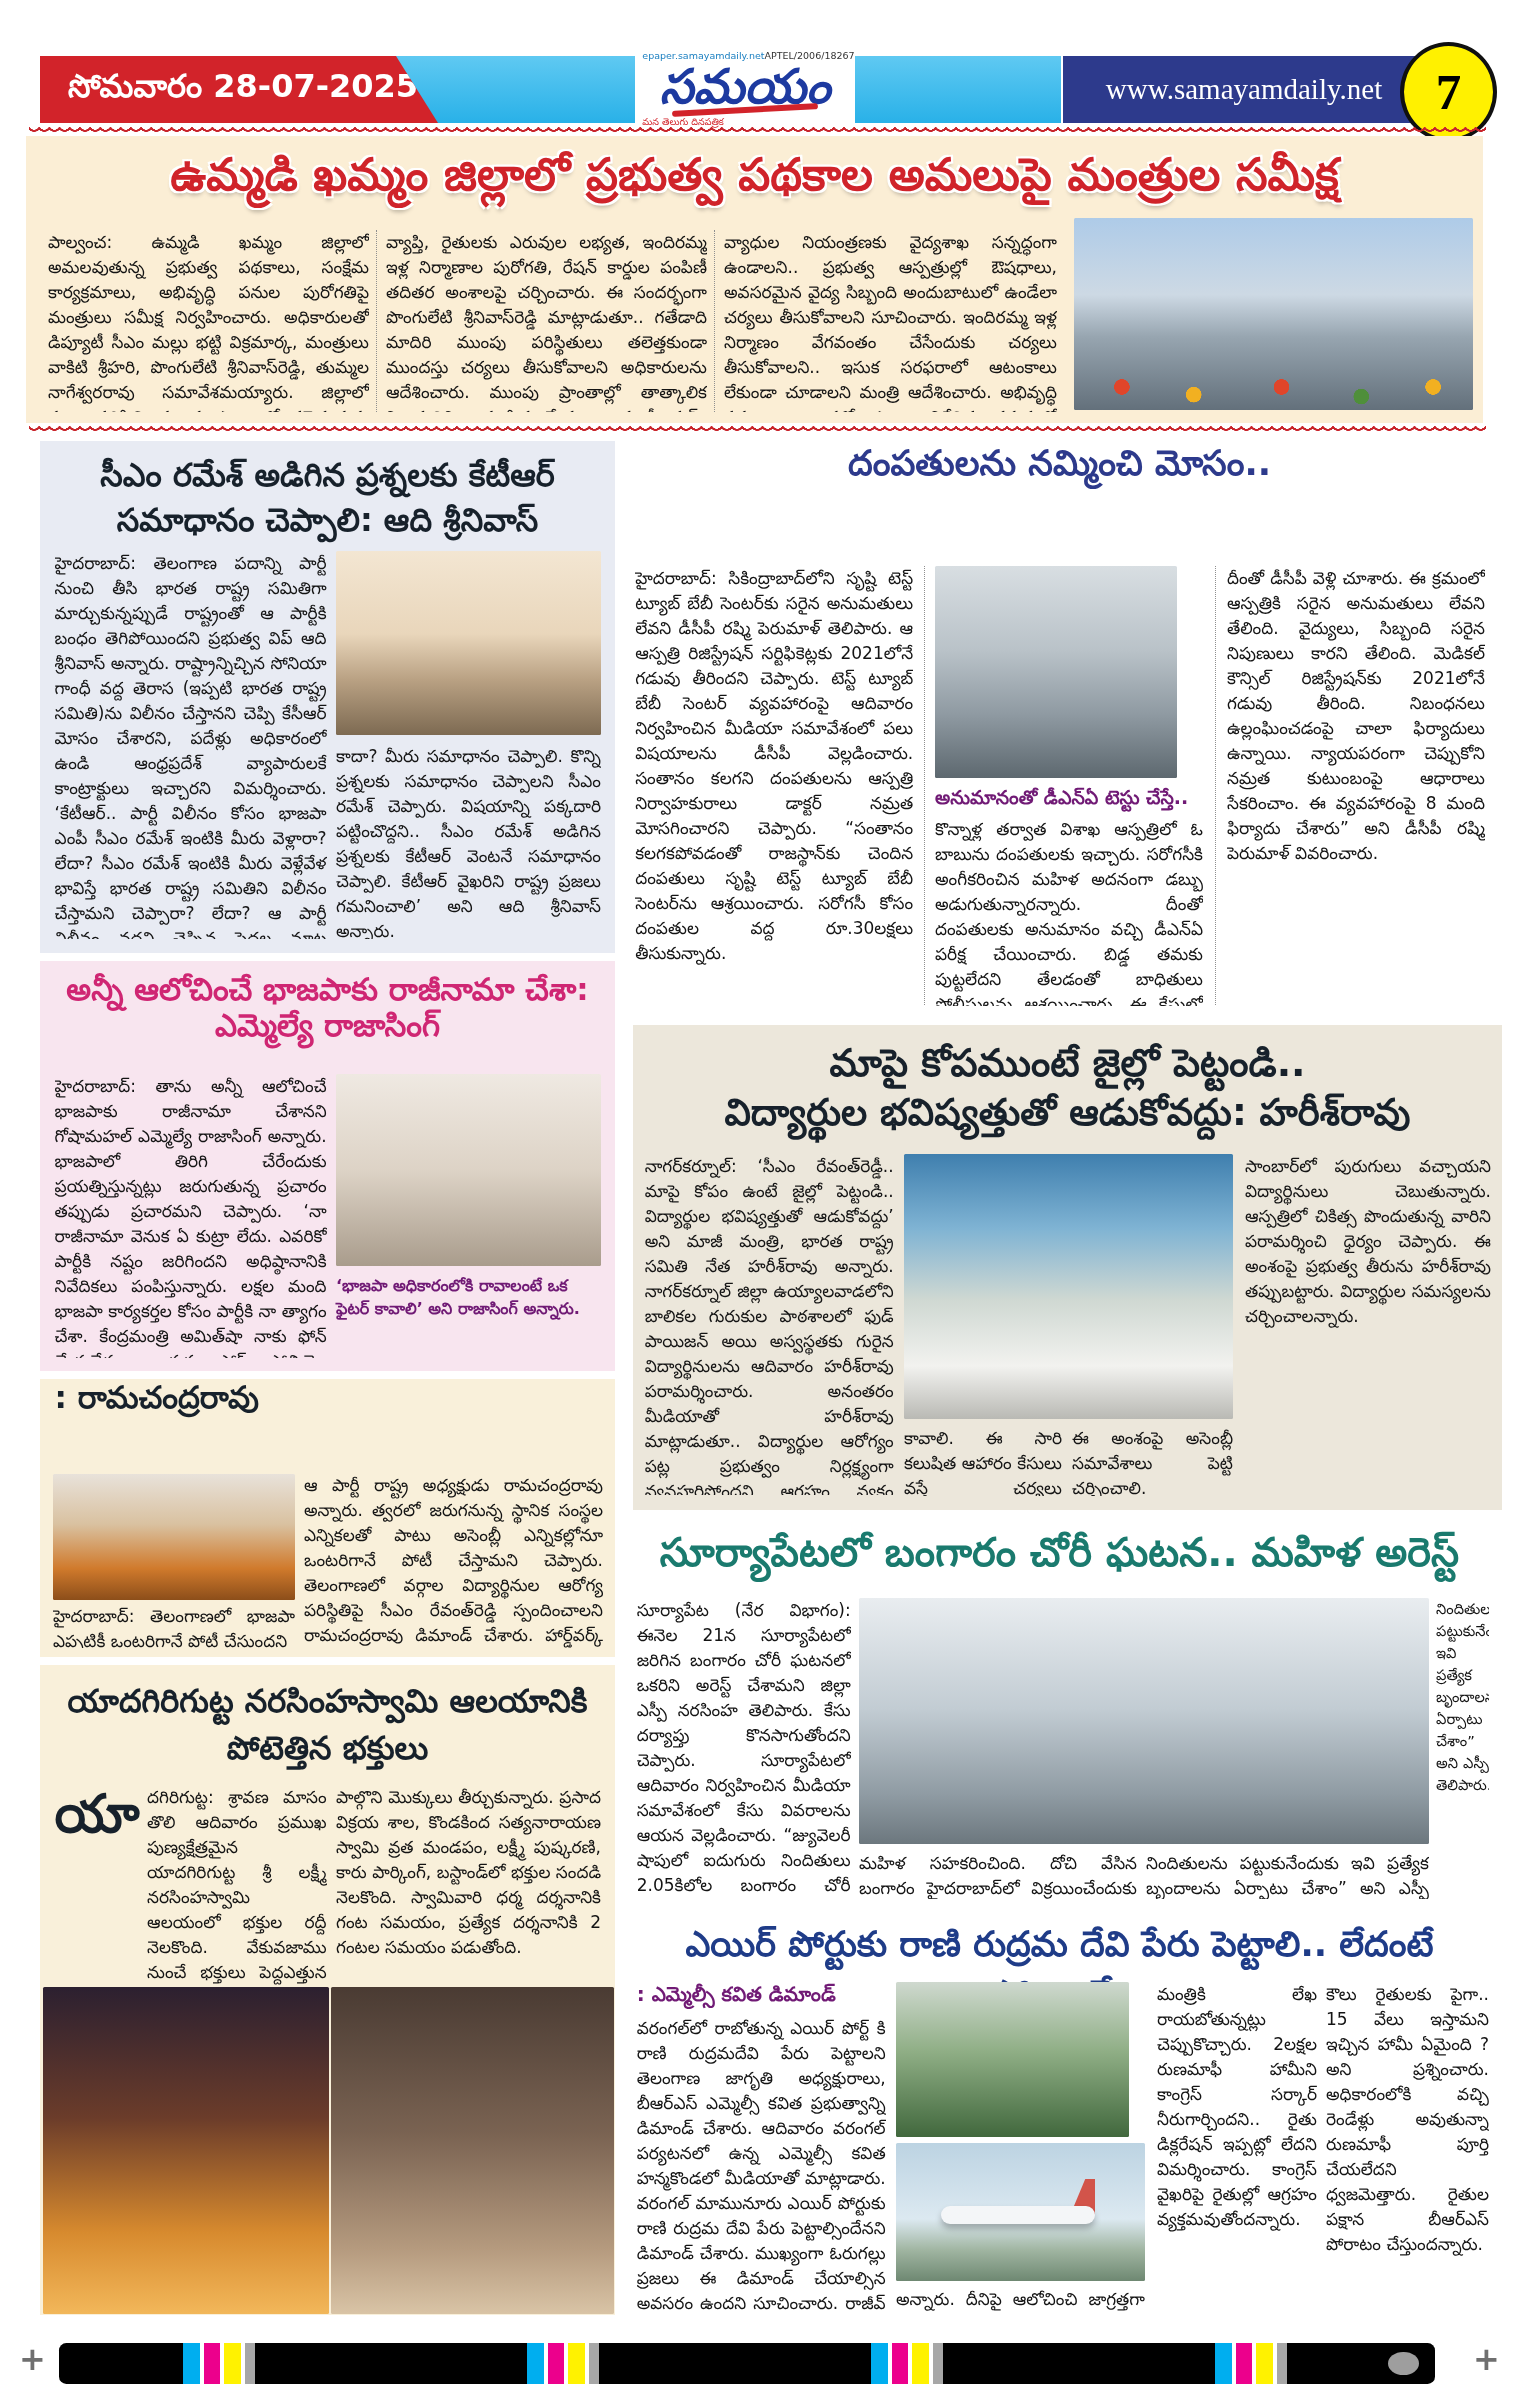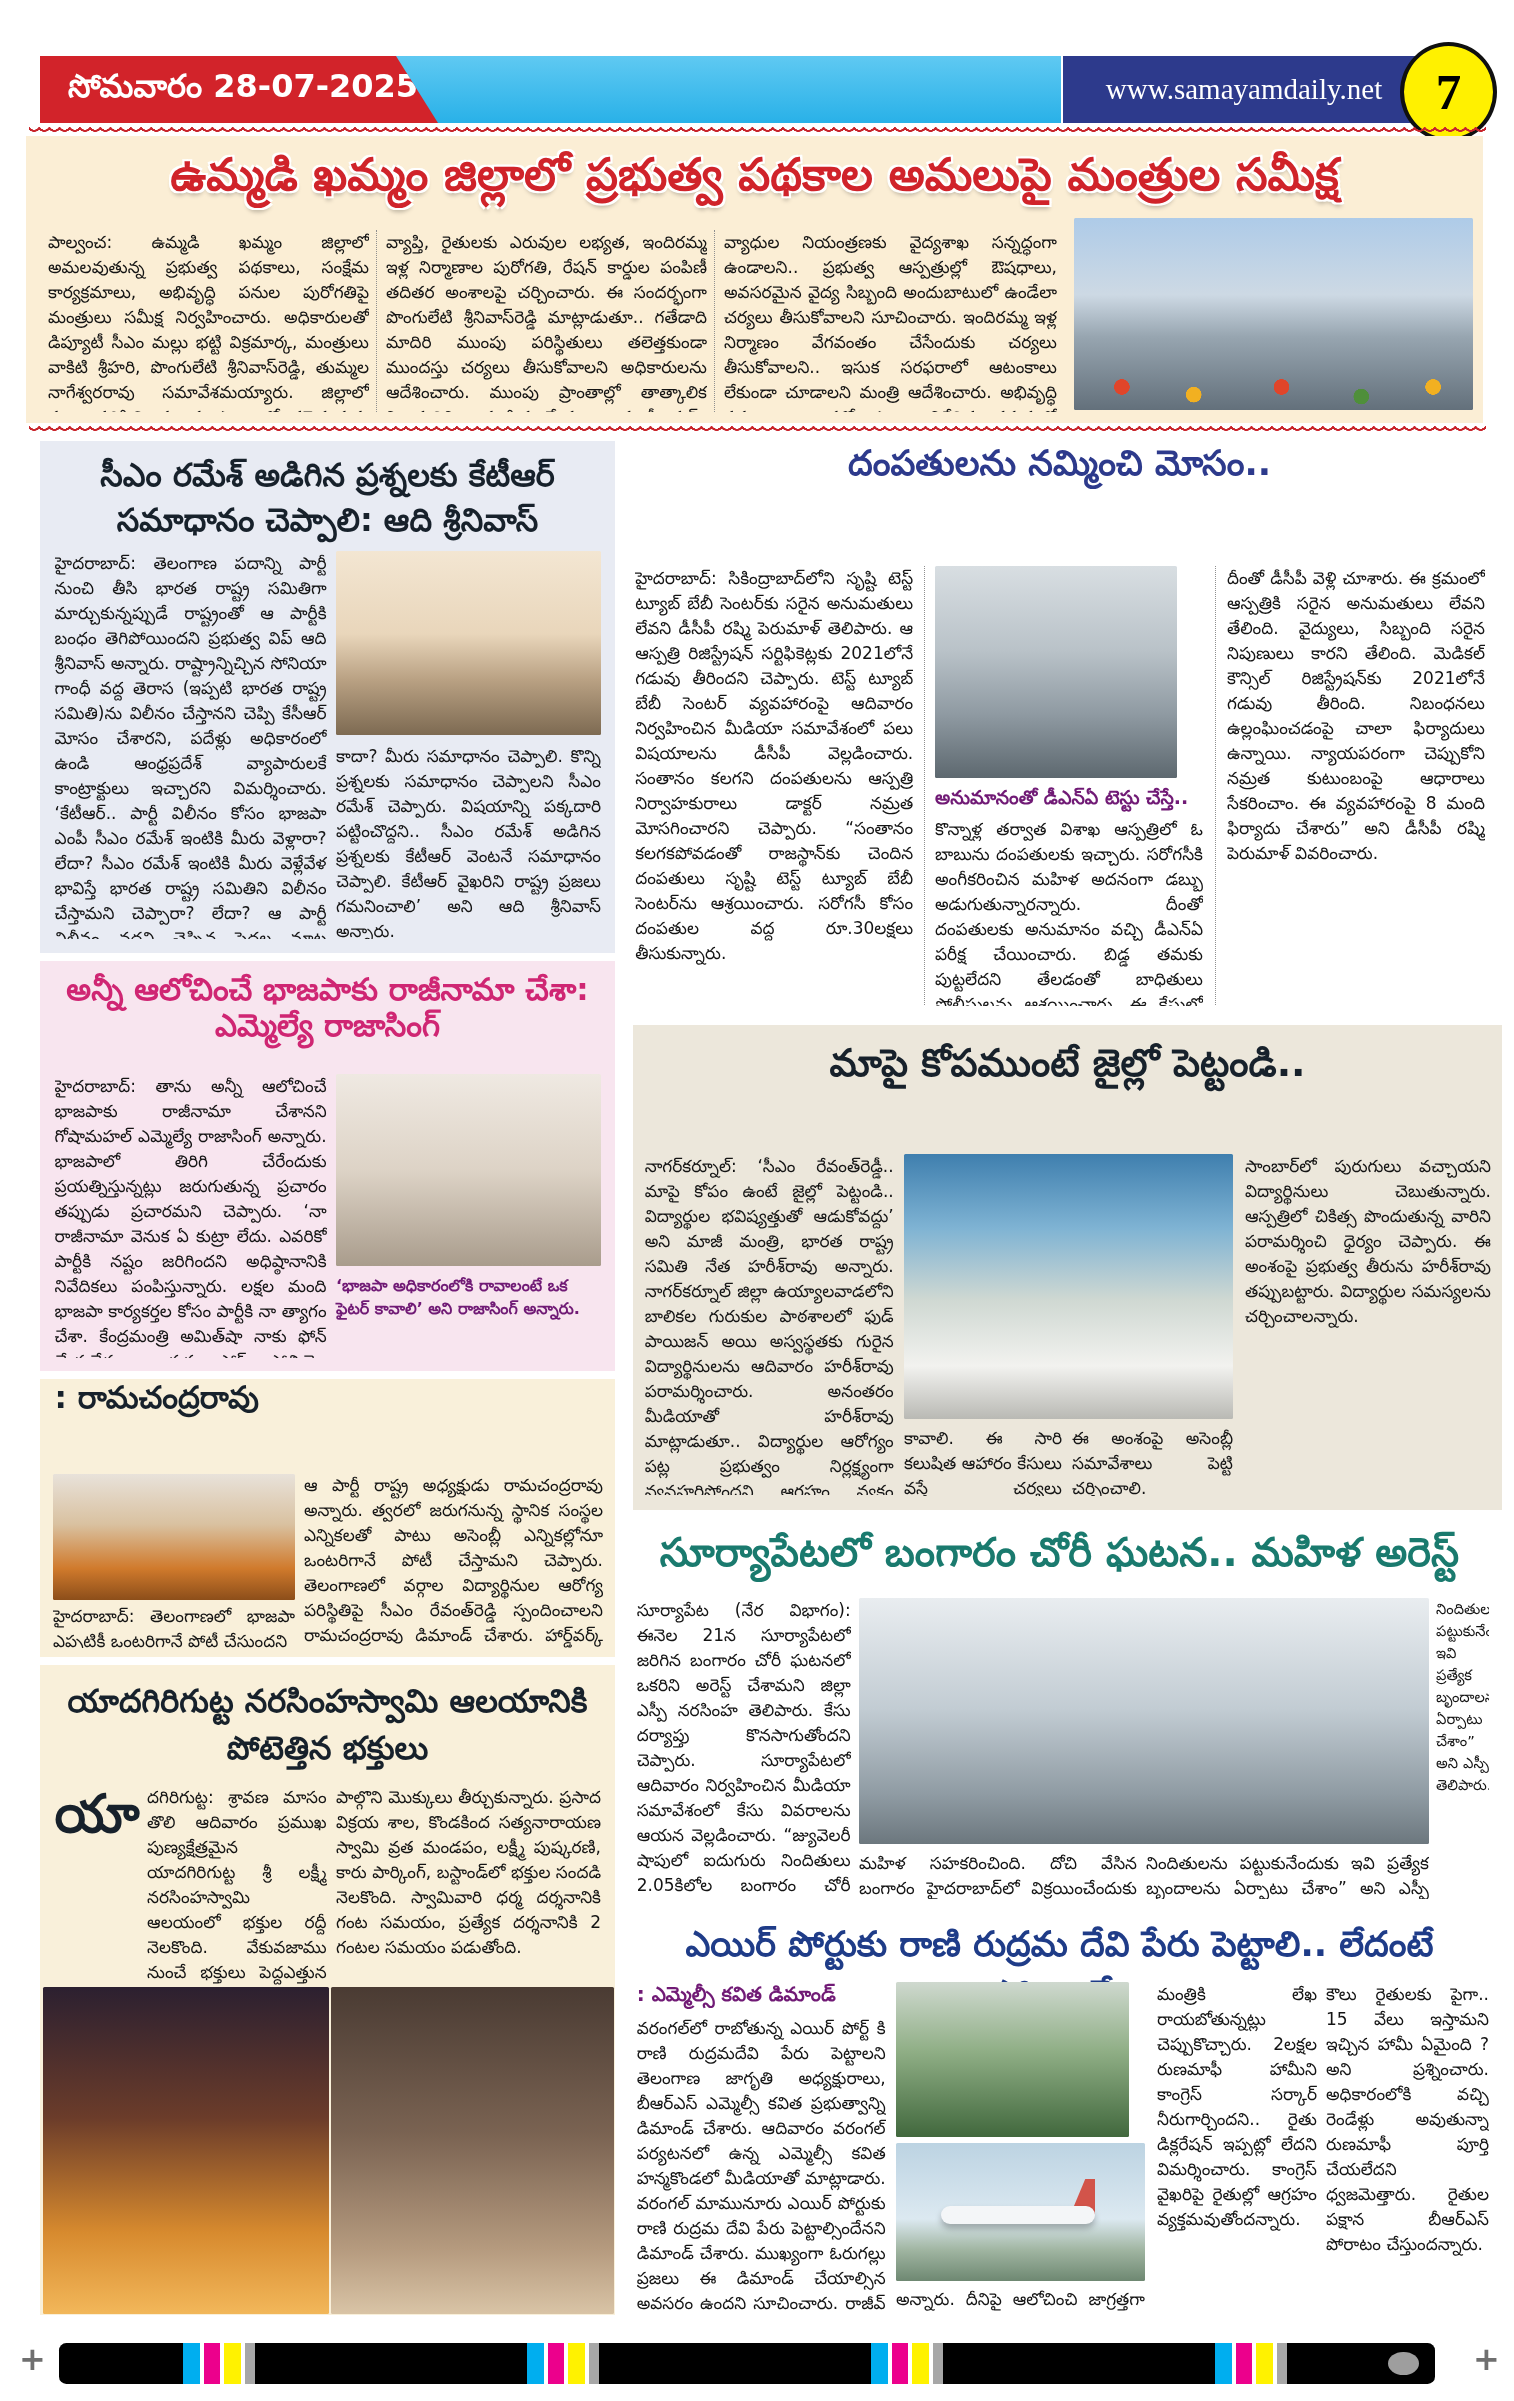--- a/index.html
+++ b/index.html
@@ -57,20 +57,29 @@
 </style>
 </head>
 <body>
 
 <div class="page">
 
   <div class="abs hdr-cyan" style="left:395px;top:56px;width:666px;height:67px;"></div>
   <div class="abs hdr-red" style="left:40px;top:56px;width:370px;height:67px;">
     <span>సోమవారం 28-07-2025</span>
   </div>
+  <div class="abs" style="left:635px;top:48px;width:220px;height:82px;background:#fff;padding:1.5px 7.3px;box-sizing:border-box;">
+    <div style="display:flex;justify-content:space-between;font-size:9.5px;">
+      <span style="color:#1a7fc1;">epaper.samayamdaily.net</span>
+      <span style="color:#333;">APTEL/2006/18267</span>
+    </div>
+    <div class="logo-main">సమయం</div>
+    <div class="logo-swoosh" style="width:146px;margin:-4.4px auto 0 auto;"></div>
+    <div style="font-size:9.5px;color:#d2232a;margin-top:2.9px;">మన తెలుగు దినపత్రిక</div>
+  </div>
   <div class="abs hdr-navy" style="left:1063px;top:56px;width:362px;height:67px;">
     <span>www.samayamdaily.net</span>
   </div>
   <div class="abs pgnum" style="left:1400px;top:42px;width:89px;height:92px;">
     <span>7</span>
   </div>
 
   <div class="abs wavy" style="left:29px;top:126px;width:1457px;"></div>
 
   <div class="abs" style="left:26px;top:136px;width:1457px;height:287px;background:#fbeed5;">
@@ -122,20 +131,21 @@
     <div class="abs dotv" style="left:299px;top:133px;height:439px;"></div>
     <div class="abs photo ph-police" style="left:310px;top:133px;width:242px;height:212px;"></div>
     <div class="abs cap" style="left:310px;top:353px;width:268px;font-size:19px;">అనుమానంతో డీఎన్ఏ టెస్టు చేస్తే..</div>
     <div class="abs body" style="left:310px;top:384px;width:268px;height:189px;">కొన్నాళ్ల తర్వాత విశాఖ ఆస్పత్రిలో ఓ బాబును దంపతులకు ఇచ్చారు. సరోగసీకి అంగీకరించిన మహిళ అదనంగా డబ్బు అడుగుతున్నారన్నారు. దీంతో దంపతులకు అనుమానం వచ్చి డీఎన్ఏ పరీక్ష చేయించారు. బిడ్డ తమకు పుట్టలేదని తేలడంతో బాధితులు పోలీసులను ఆశ్రయించారు. ఈ కేసులో నమ్రత 90రోజుల్లో వెలిబుచ్చిన వివరాలను పోలీసులు పరిశీలించగా ఆ తర్వాత దంపతులకు అనుమానం వచ్చింది.</div>
     <div class="abs dotv" style="left:590px;top:133px;height:439px;"></div>
     <div class="abs body" style="left:602px;top:133px;width:258px;height:439px;">దీంతో డీసీపీ వెళ్లి చూశారు. ఈ క్రమంలో ఆస్పత్రికి సరైన అనుమతులు లేవని తేలింది. వైద్యులు, సిబ్బంది సరైన నిపుణులు కారని తేలింది. మెడికల్ కౌన్సిల్ రిజిస్ట్రేషన్‌కు 2021లోనే గడువు తీరింది. నిబంధనలు ఉల్లంఘించడంపై చాలా ఫిర్యాదులు ఉన్నాయి. న్యాయపరంగా చెప్పుకోని నమ్రత కుటుంబంపై ఆధారాలు సేకరించాం. ఈ వ్యవహారంపై 8 మంది ఫిర్యాదు చేశారు” అని డీసీపీ రష్మి పెరుమాళ్ వివరించారు.</div>
   </div>
 
   <div class="abs" style="left:625px;top:1025px;width:869px;height:485px;background:#ece7db;margin-left:8px;">
     <div class="hl" style="font-size:38px;line-height:51px;color:#17212b;margin:13px 22px 0 22px;">మాపై కోపముంటే జైల్లో పెట్టండి..</div>
+    <div class="hl" style="font-size:37px;line-height:47px;color:#17212b;margin:0 14.6px;">విద్యార్థుల భవిష్యత్తుతో ఆడుకోవద్దు: హరీశ్‌రావు</div>
     <div class="abs body" style="left:11.7px;top:129px;width:249px;height:341px;">నాగర్‌కర్నూల్: ‘సీఎం రేవంత్‌రెడ్డీ.. మాపై కోపం ఉంటే జైల్లో పెట్టండి.. విద్యార్థుల భవిష్యత్తుతో ఆడుకోవద్దు’ అని మాజీ మంత్రి, భారత రాష్ట్ర సమితి నేత హరీశ్‌రావు అన్నారు. నాగర్‌కర్నూల్ జిల్లా ఉయ్యాలవాడలోని బాలికల గురుకుల పాఠశాలలో ఫుడ్ పాయిజన్ అయి అస్వస్థతకు గురైన విద్యార్థినులను ఆదివారం హరీశ్‌రావు పరామర్శించారు. అనంతరం మీడియాతో హరీశ్‌రావు మాట్లాడుతూ.. విద్యార్థుల ఆరోగ్యం పట్ల ప్రభుత్వం నిర్లక్ష్యంగా వ్యవహరిస్తోందని ఆగ్రహం వ్యక్తం చేశారు. ‘గురుకులాల్లో సమస్యలు పరిష్కరించట్లేదు’ అన్నారు.</div>
     <div class="abs photo ph-harish" style="left:271px;top:129px;width:329px;height:265px;"></div>
     <div class="abs body" style="left:271px;top:401px;width:158px;height:70px;">కావాలి. ఈ సారి కలుషిత ఆహారం కేసులు వస్తే చర్యలు తీసుకుంటానని సీఎం అన్నారు. సీఎం మాటలు అధికారులు వినట్లేదా? దిల్లీకి వెళ్లడానికి ఆయనకు సమయం ఉంటుంది. విద్యార్థుల సమస్యలపై చర్చించడానికి లేదా?</div>
     <div class="abs body" style="left:439px;top:401px;width:161px;height:70px;">ఈ అంశంపై అసెంబ్లీ సమావేశాలు పెట్టి చర్చించాలి. మానవహక్కుల కమిషన్, హైకోర్టు ఈ ఘటనల్ని సుమోటోగా తీసుకోవాలి. కాంగ్రెస్ హయాంలో ప్రభుత్వ పాఠశాలల్లో చేరే విద్యార్థుల సంఖ్య తగ్గుతోంది” అని హరీశ్‌రావు అన్నారు.</div>
     <div class="abs body" style="left:612px;top:129px;width:246px;height:341px;">సాంబార్‌లో పురుగులు వచ్చాయని విద్యార్థినులు చెబుతున్నారు. ఆస్పత్రిలో చికిత్స పొందుతున్న వారిని పరామర్శించి ధైర్యం చెప్పారు. ఈ అంశంపై ప్రభుత్వ తీరును హరీశ్‌రావు తప్పుబట్టారు. విద్యార్థుల సమస్యలను చర్చించాలన్నారు.</div>
   </div>
 
   <div class="abs" style="left:625px;top:1517px;width:869px;height:389px;">
     <div class="hl" style="font-size:40px;color:#1a7a6e;margin-top:11.7px;">సూర్యాపేటలో బంగారం చోరీ ఘటన.. మహిళ అరెస్ట్</div>
     <div class="abs body" style="left:11.7px;top:81px;width:214px;height:302px;">సూర్యాపేట (నేర విభాగం): ఈనెల 21న సూర్యాపేటలో జరిగిన బంగారం చోరీ ఘటనలో ఒకరిని అరెస్ట్ చేశామని జిల్లా ఎస్పీ నరసింహ తెలిపారు. కేసు దర్యాప్తు కొనసాగుతోందని చెప్పారు. సూర్యాపేటలో ఆదివారం నిర్వహించిన మీడియా సమావేశంలో కేసు వివరాలను ఆయన వెల్లడించారు. “జ్యువెలరీ షాపులో ఐదుగురు నిందితులు 2.05కిలోల బంగారం చోరీ చేసినట్లు గుర్తించాం. వీరిలో ముగ్గురు నేపాల్ దేశస్థులు. ఇద్దరు ఝార్ఖండ్‌కు చెందిన వారు. నిందితులు షాపునకు సమీపంలో ఇల్లు అద్దెకు తీసుకొని రెక్కీ నిర్వహించారు. ఈ కేసులో ఓ మహిళను అరెస్ట్ చేశాం. ఆమె నుంచి 14తులాల బంగారం స్వాధీనం చేసుకున్నాం.</div>

